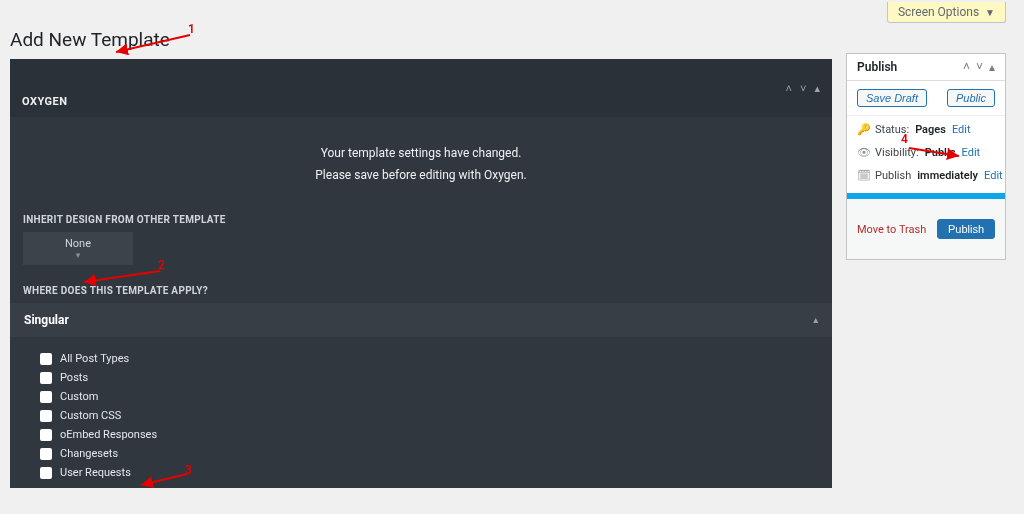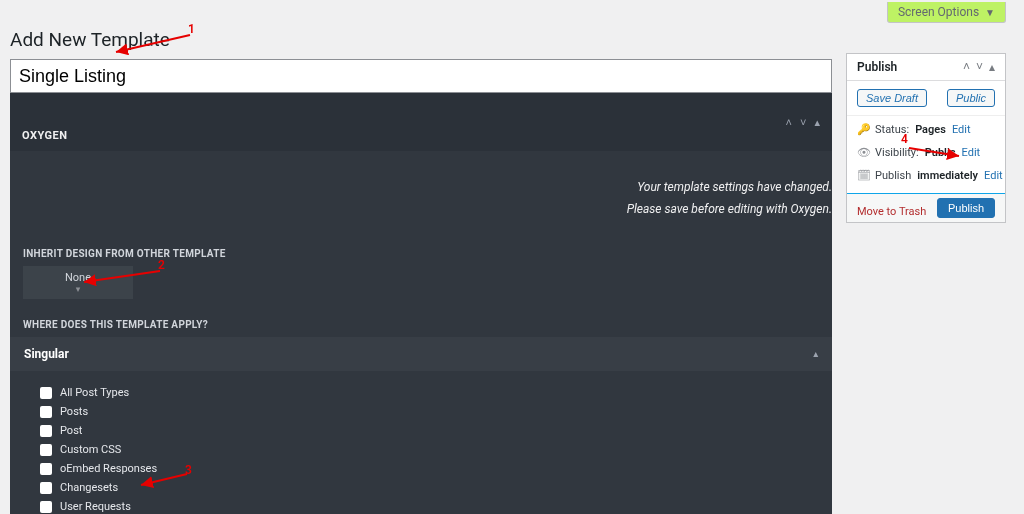--- a/index.html
+++ b/index.html
@@ -12,21 +12,21 @@
       height: 514px;
       overflow: hidden;
       position: relative;
     }
     .top-bar {
       display: flex;
       justify-content: flex-end;
       padding: 2px 18px 0 0;
     }
     .screen-options {
-      background: #bef264;
+      background: #fef9c3;
       border: 1px solid #c3c4c7;
       border-top: none;
       padding: 3px 10px;
       font-size: 12px;
       color: #646970;
       cursor: pointer;
       border-radius: 0 0 3px 3px;
     }
     .screen-options .dd { margin-left: 3px; font-size: 10px; }
     .main-wrap {
@@ -72,26 +72,25 @@
     }
     .ox-head-title {
       font-size: 11px;
       font-weight: 700;
       letter-spacing: 0.5px;
       color: #f0f0f1;
       margin-top: 27px;
     }
     .ox-head-ctrls { display: flex; gap: 8px; color: #9ca3af; font-size: 11px; }
     .ox-notice {
-      text-align: right;
+      text-align: center;
       padding: 26px 0 22px;
       font-size: 12px;
       color: #f0f0f1;
       line-height: 1.8;
-      font-style: italic;
     }
     .ox-section-label {
       font-size: 10px;
       font-weight: 700;
       letter-spacing: 0.3px;
       color: #d1d5db;
       padding: 6px 13px 7px;
     }
     .ox-select {
       margin: 0 13px 14px;
@@ -185,23 +184,23 @@
       align-items: center;
       gap: 6px;
     }
     .misc-row .lbl { color: #3c434a; }
     .misc-row b { color: #1d2327; font-weight: 600; }
     .misc-row a { color: #2271b1; text-decoration: none; }
     .icon-sm { width: 12px; display: inline-block; text-align: center; color: #8c8f94; }
     .publish-footer {
       display: flex;
       justify-content: space-between;
-      align-items: flex-end;
-      padding: 4px 10px;
-      border-top: 1px solid #0ea5e9;
+      align-items: center;
+      padding: 20px 10px;
+      border-top: 6px solid #0ea5e9;
       background: #f6f7f7;
     }
     .trash-link { color: #b32d2e; font-size: 11px; text-decoration: none; }
     .btn-primary {
       background: #2271b1;
       color: #fff;
       border: 1px solid #2271b1;
       padding: 3px 10px;
       font-size: 11px;
       border-radius: 3px;
@@ -226,21 +225,20 @@
 <div class="top-bar">
   <div class="screen-options">
     <span>Screen Options</span>
     <span class="dd">▼</span>
   </div>
 </div>
 
 <div class="main-wrap">
   <div class="left-col">
     <h1 class="page-title">Add New Template</h1>
-    <input class="title-input" type="text" value="Single Listing" style="">
 
 
     <div class="oxygen-box">
       <div class="ox-head">
         <span class="ox-head-title">OXYGEN</span>
         <div class="ox-head-ctrls">
           <span>˄</span>
           <span>˅</span>
           <span>▴</span>
         </div>
@@ -268,21 +266,21 @@
           <div class="ck-row">
             <span class="ck"></span>
             <span>All Post Types</span>
           </div>
           <div class="ck-row">
             <span class="ck"></span>
             <span>Posts</span>
           </div>
           <div class="ck-row">
             <span class="ck"></span>
-            <span>Post</span>
+            <span>Custom</span>
           </div>
           <div class="ck-row">
             <span class="ck"></span>
             <span>Custom CSS</span>
           </div>
           <div class="ck-row">
             <span class="ck"></span>
             <span>oEmbed Responses</span>
           </div>
           <div class="ck-row">

